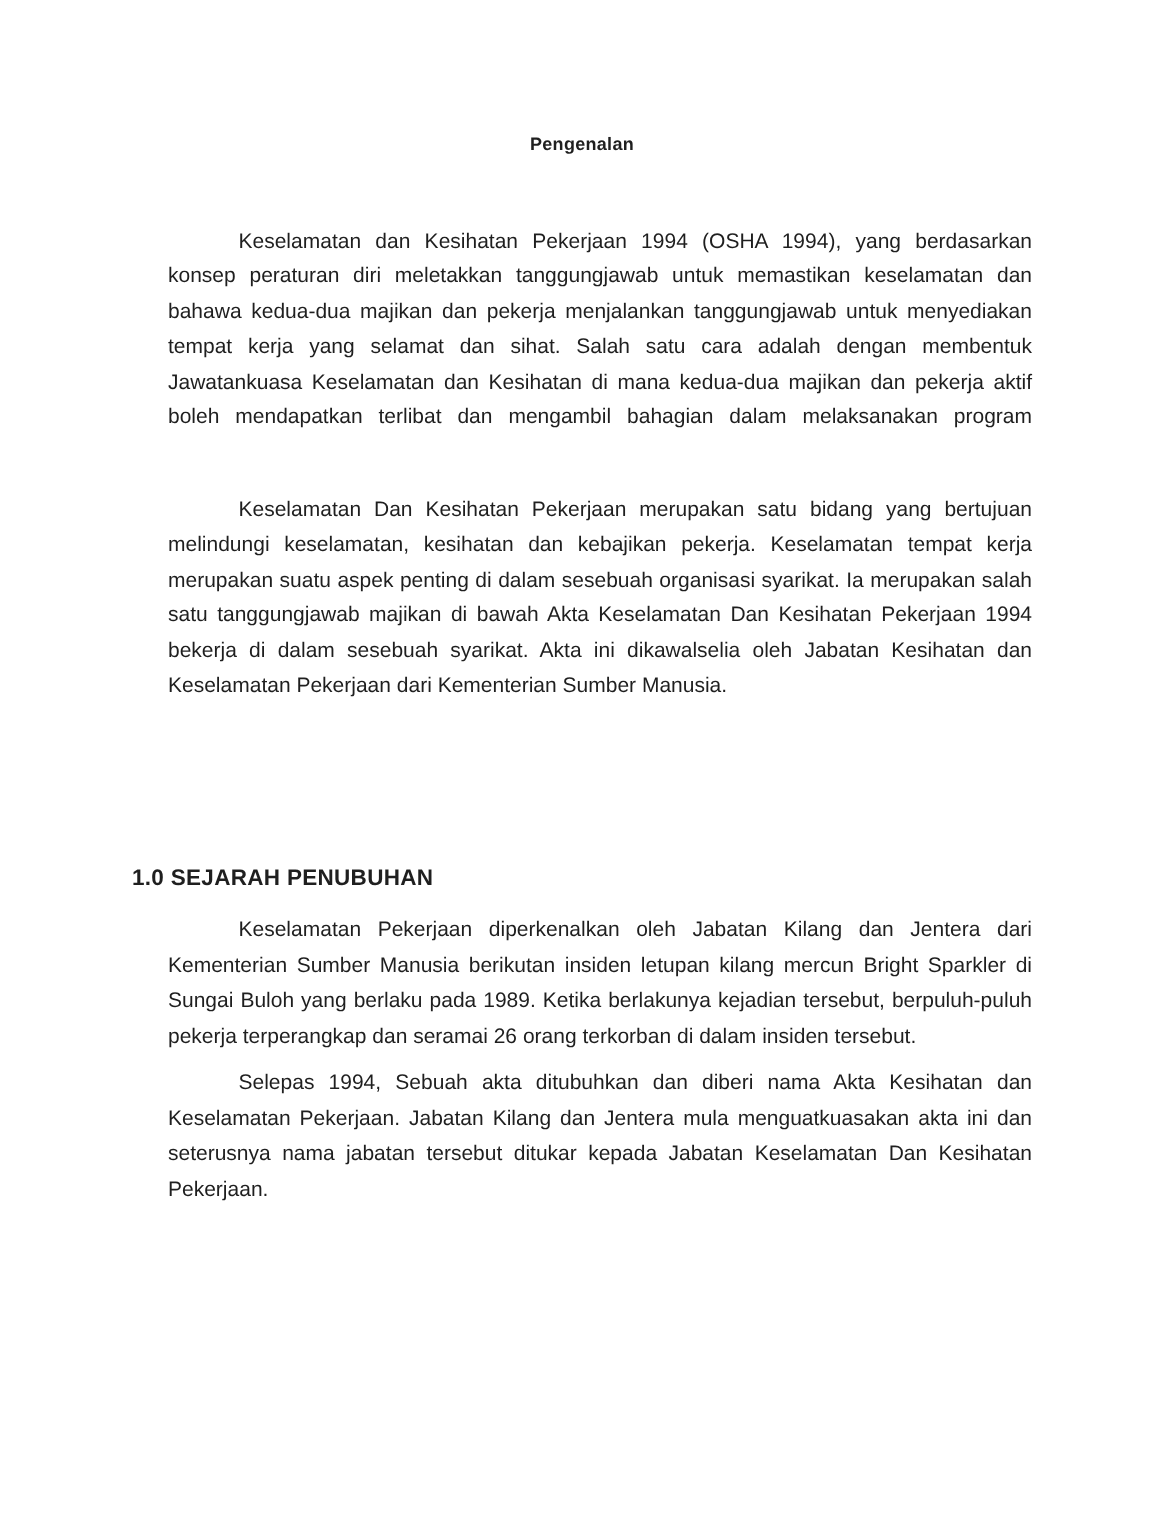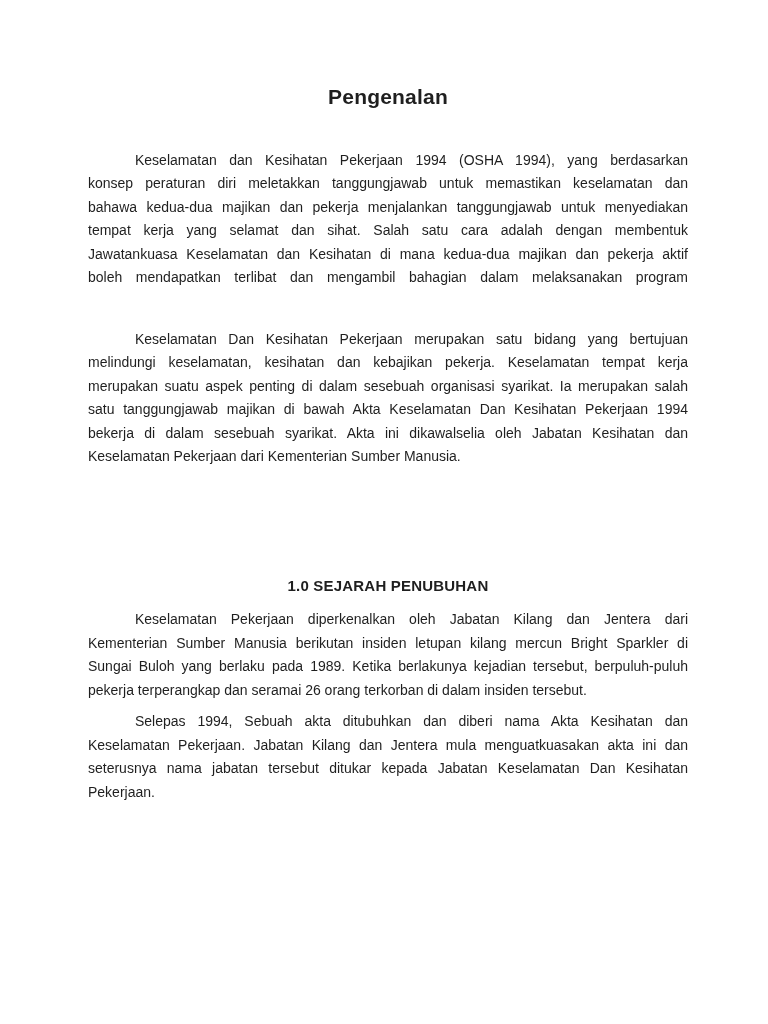--- a/index.html
+++ b/index.html
@@ -13,44 +13,44 @@
     overflow: hidden;
     box-sizing: border-box;
   }
   .content {
     box-sizing: border-box;
     padding: 85px 80px 0 88px; 
     width: 768px;
   }
   .doc-title {
     margin: 0;
-    font-size: 21px;
+    font-size: 12px;
     font-weight: bold;
     line-height: 23.5px;
     text-align: center;
     letter-spacing: 0.2px;
   }
   .section-heading {
     margin: 105px 0 0 0;
     font-size: 15px;
     font-weight: bold;
     line-height: 23.5px;
-    text-align: center;
     letter-spacing: 0.2px;
   }
   .para { margin: 0; font-size: 14px; }
   .para-intro-1 { margin-top: 40px; }
   .para-intro-2 { margin-top: 38px; }
   .para-sec-1   { margin-top: 11px; }
   .para-sec-2   { margin-top: 8px; }
   .line {
     line-height: 23.5px;
     text-align: justify;
     text-align-last: justify;
     white-space: normal;
+    margin-left: 24px;
   }
   .line.first { padding-left: 47px; } 
   .line.last  { text-align-last: left; }
   .line b { font-weight: bold; }
 </style>
 </head>
 <body>
 
 <div class="page">
   <div class="content">

